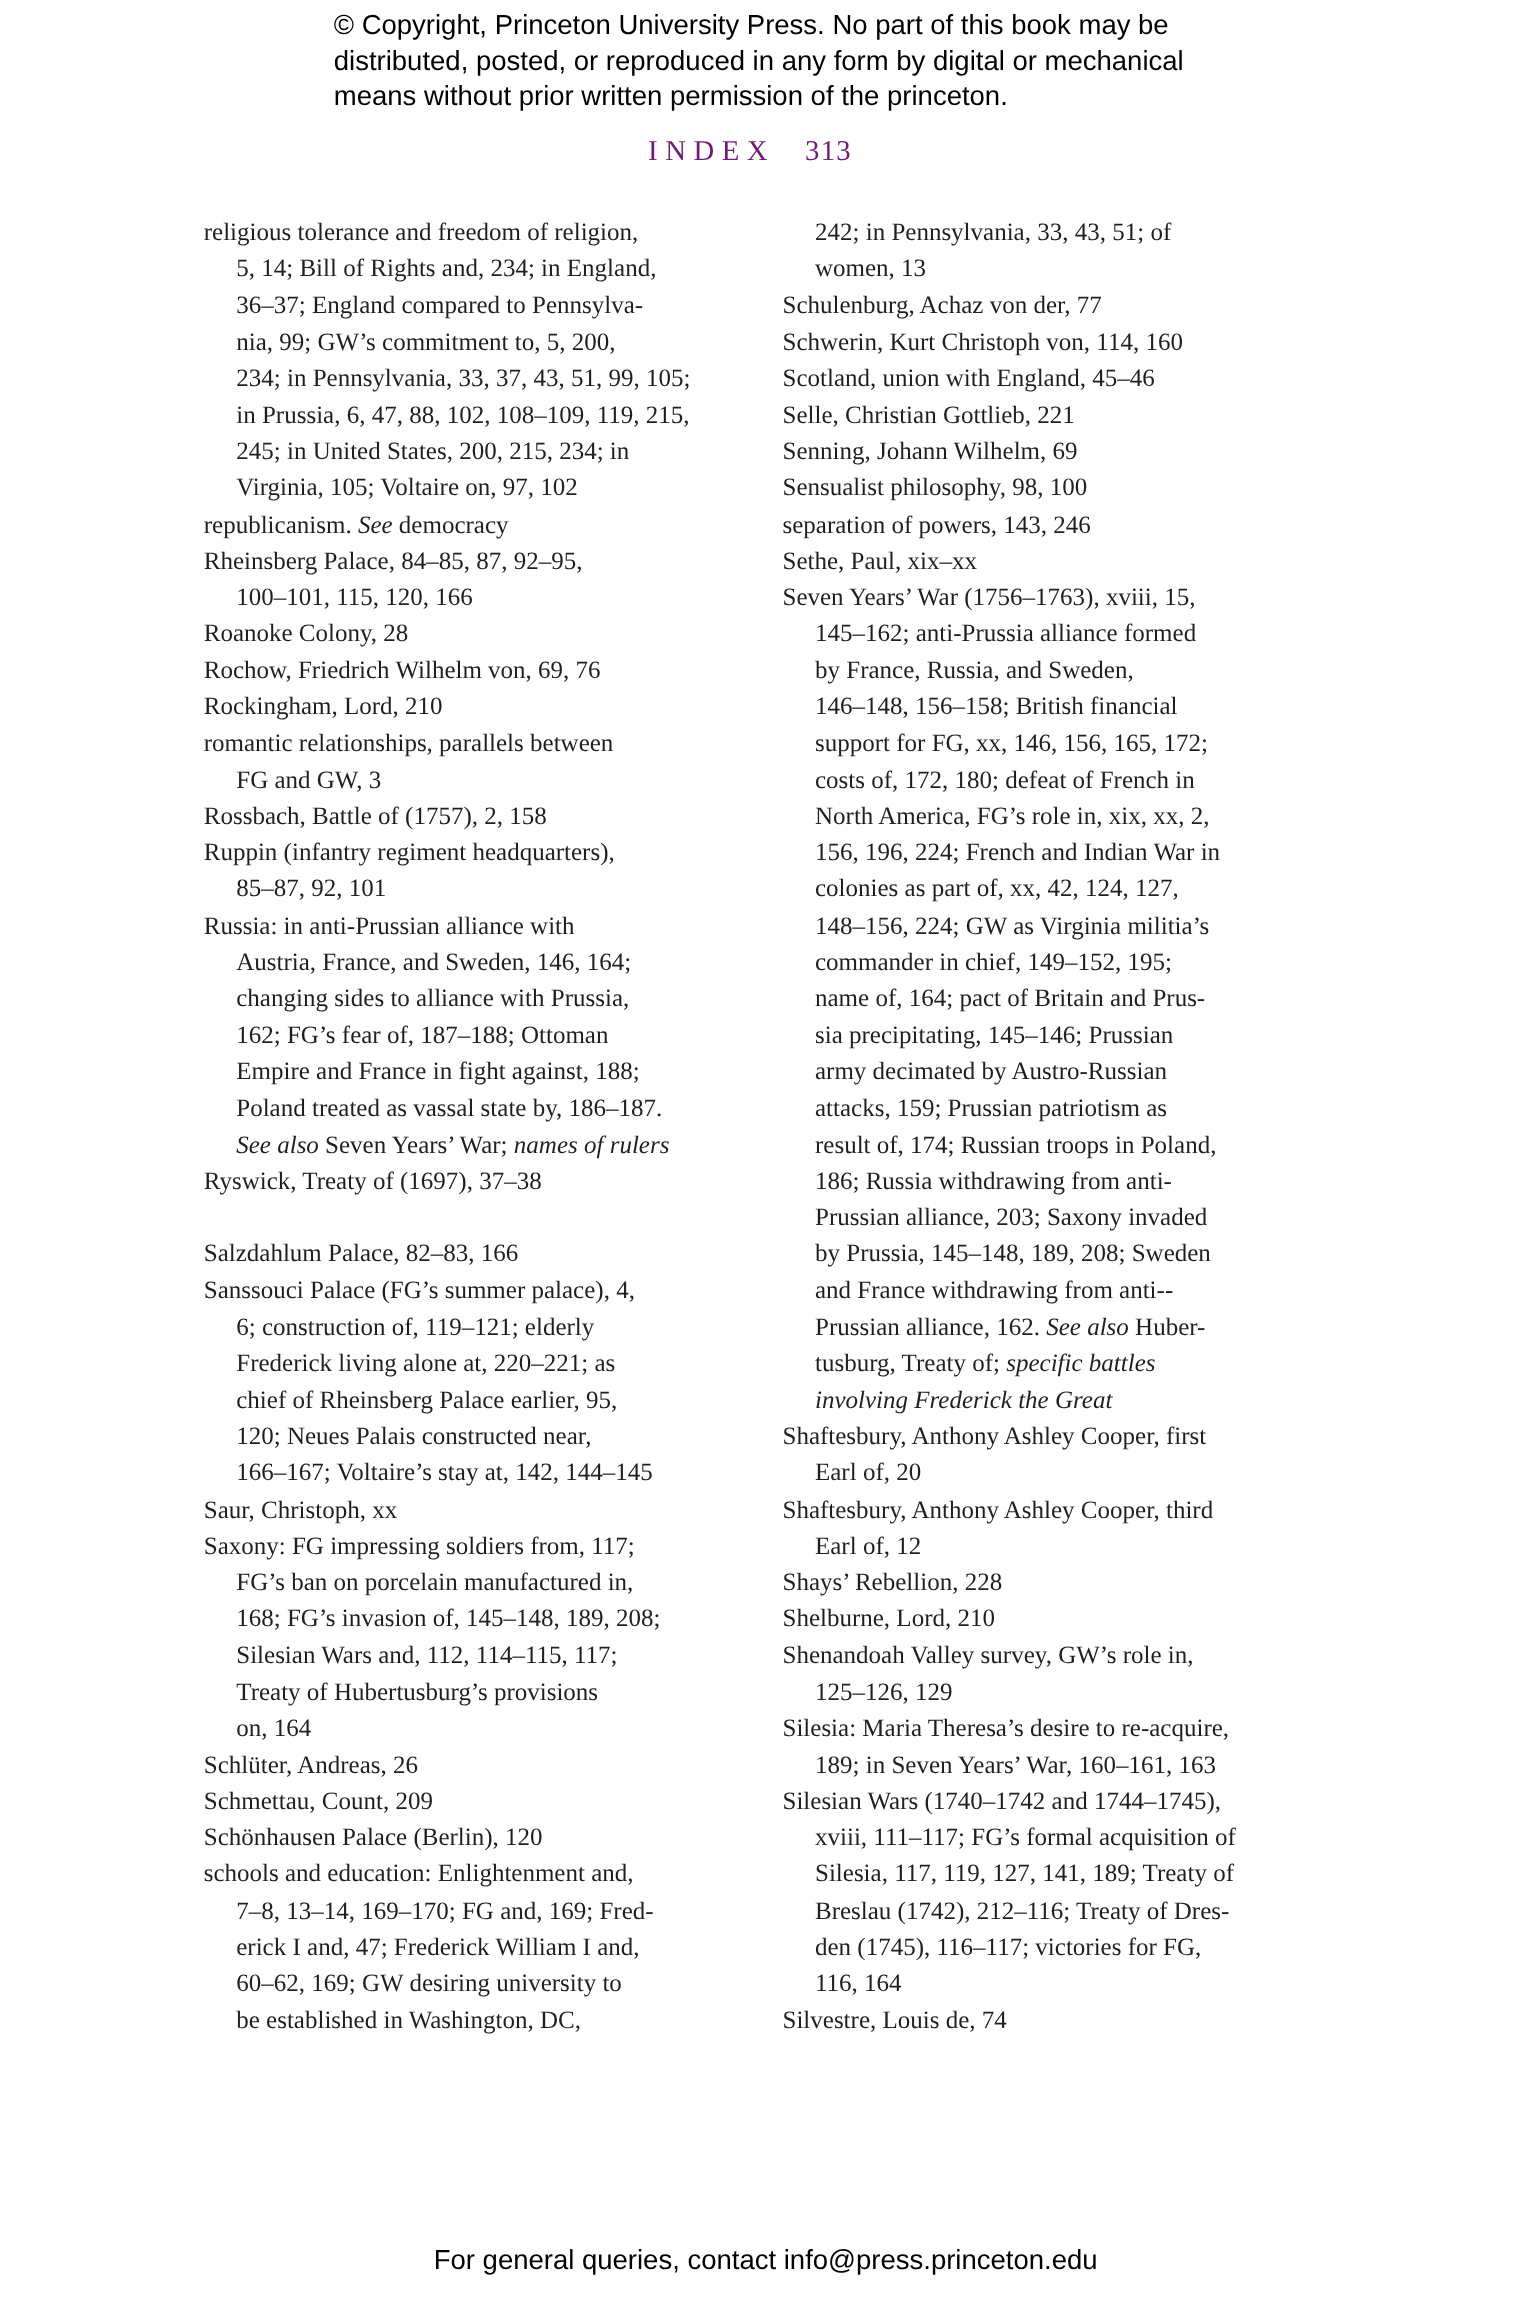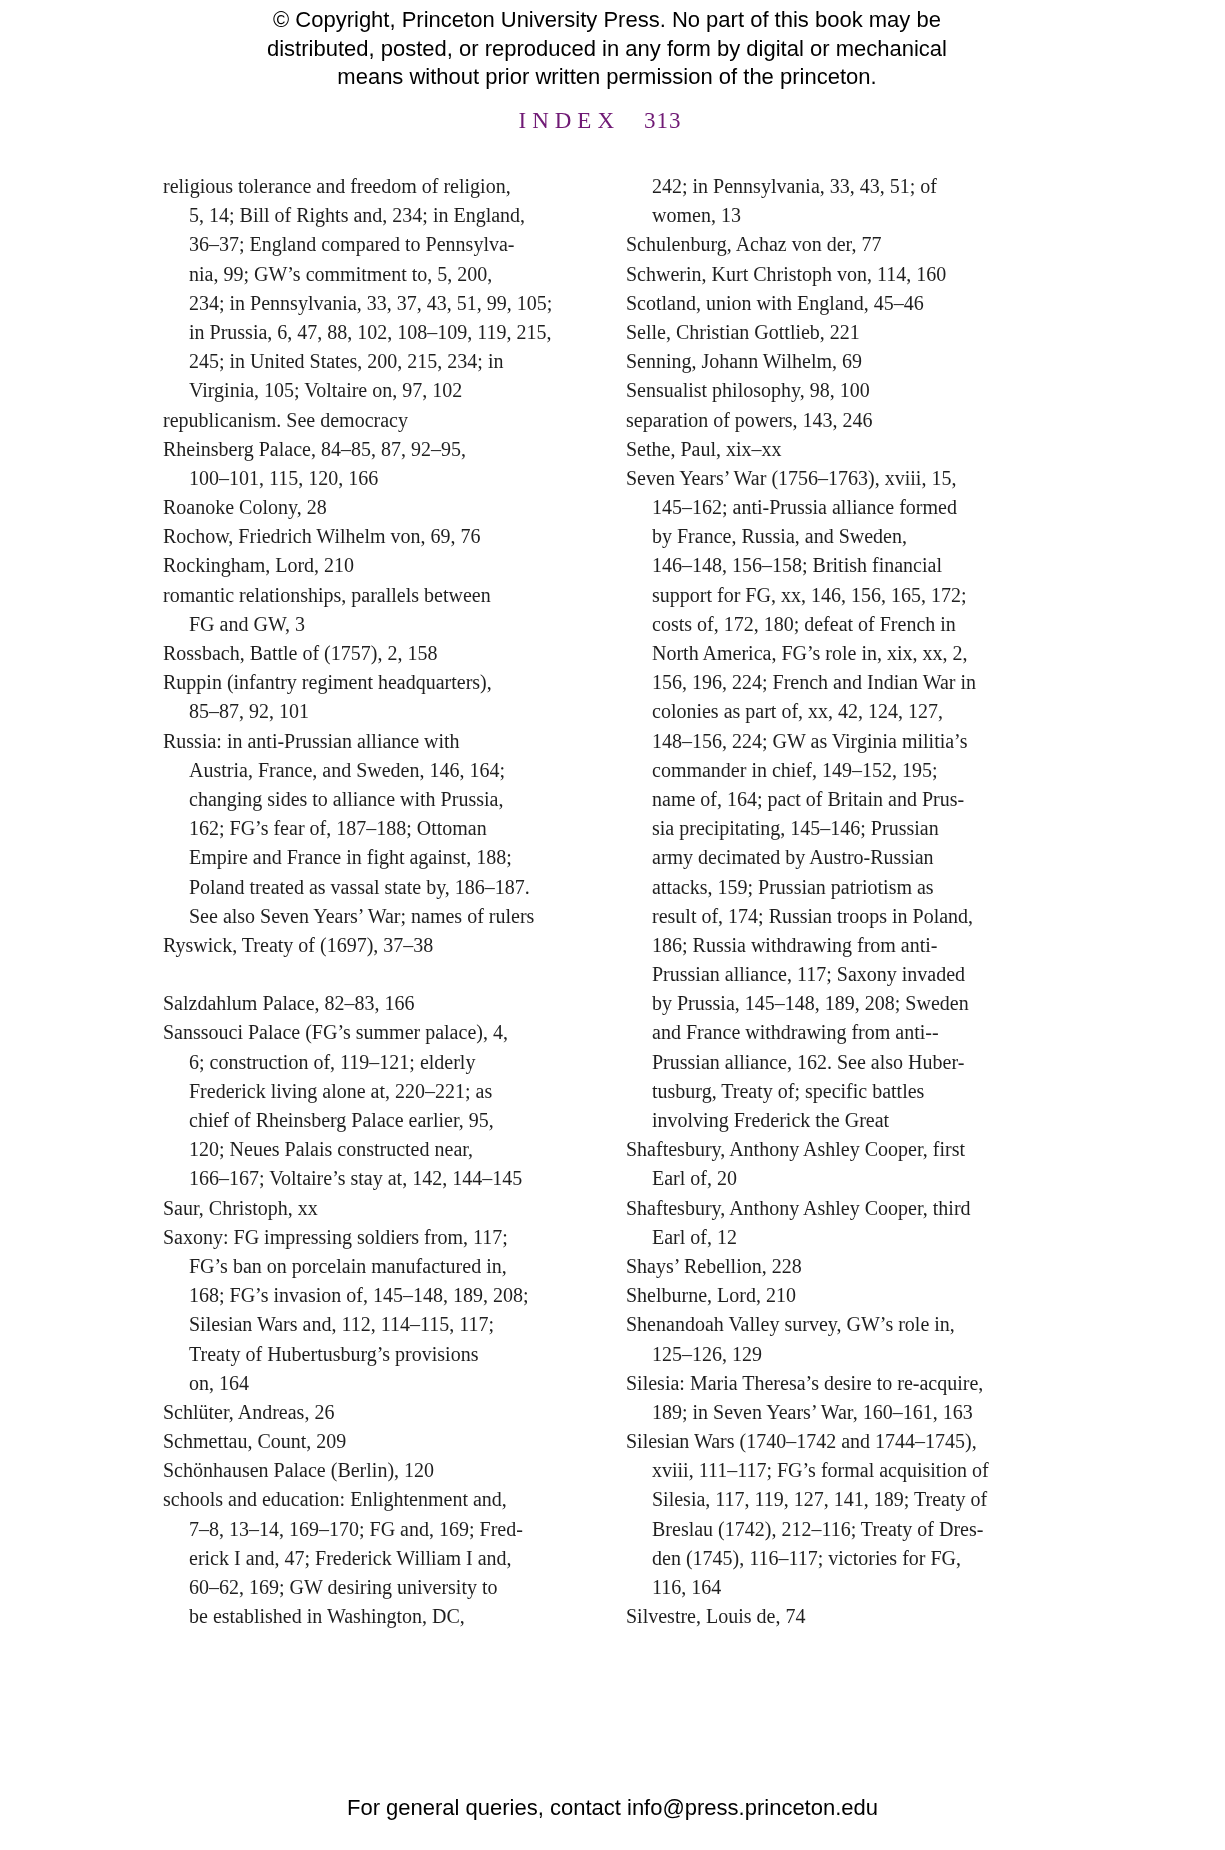--- a/index.html
+++ b/index.html
@@ -11,21 +11,20 @@
     color: #1f1f1f;
     overflow: hidden;
   }
   .copyright {
     position: absolute;
     left: 267px; top: 6px;
     font-family: "Liberation Sans", sans-serif;
     font-size: 22px;
     line-height: 28.5px;
     color: #000000;
-    text-align: center;
   }
   .page-header {
     position: absolute;
     top: 106px; left: 0; width: 1200px;
     text-align: center;
     font-size: 23px;
     line-height: 30px;
     color: #701a75;
   }
   .page-header .index-title {
@@ -38,21 +37,21 @@
     top: 172px;
     font-size: 20px;
     line-height: 29.2px;
     white-space: nowrap;
   }
   .col-left  { left: 163px; width: 450px; }
   .col-right { left: 626px; width: 465px; }
   .line { height: 29.2px; }
   .line.indent { padding-left: 26px; }
   .line.blank { height: 29.2px; }
-  .it { }
+  .it { font-style: italic; }
   .footer {
     position: absolute;
     top: 1795px; left: 0; width: 1225px;
     text-align: center;
     font-family: "Liberation Sans", sans-serif;
     font-size: 22px;
     color: #000000;
   }
 </style>
 </head>
@@ -143,21 +142,21 @@
       <div class="line indent"><span>156, 196, 224; French and Indian War in</span></div>
       <div class="line indent"><span>colonies as part of, xx, 42, 124, 127,</span></div>
       <div class="line indent"><span>148–156, 224; GW as Virginia militia’s</span></div>
       <div class="line indent"><span>commander in chief, 149–152, 195;</span></div>
       <div class="line indent"><span>name of, 164; pact of Britain and Prus-</span></div>
       <div class="line indent"><span>sia precipitating, 145–146; Prussian</span></div>
       <div class="line indent"><span>army decimated by Austro-Russian</span></div>
       <div class="line indent"><span>attacks, 159; Prussian patriotism as</span></div>
       <div class="line indent"><span>result of, 174; Russian troops in Poland,</span></div>
       <div class="line indent"><span>186; Russia withdrawing from anti-</span></div>
-      <div class="line indent"><span>Prussian alliance, 117; Saxony invaded</span></div>
+      <div class="line indent"><span>Prussian alliance, 203; Saxony invaded</span></div>
       <div class="line indent"><span>by Prussia, 145–148, 189, 208; Sweden</span></div>
       <div class="line indent"><span>and France withdrawing from anti--</span></div>
       <div class="line indent"><span>Prussian alliance, 162. </span><span class="it">See also</span><span> Huber-</span></div>
       <div class="line indent"><span>tusburg, Treaty of; </span><span class="it">specific battles</span></div>
       <div class="line indent"><span class="it">involving Frederick the Great</span></div>
       <div class="line"><span>Shaftesbury, Anthony Ashley Cooper, first</span></div>
       <div class="line indent"><span>Earl of, 20</span></div>
       <div class="line"><span>Shaftesbury, Anthony Ashley Cooper, third</span></div>
       <div class="line indent"><span>Earl of, 12</span></div>
       <div class="line"><span>Shays’ Rebellion, 228</span></div>

